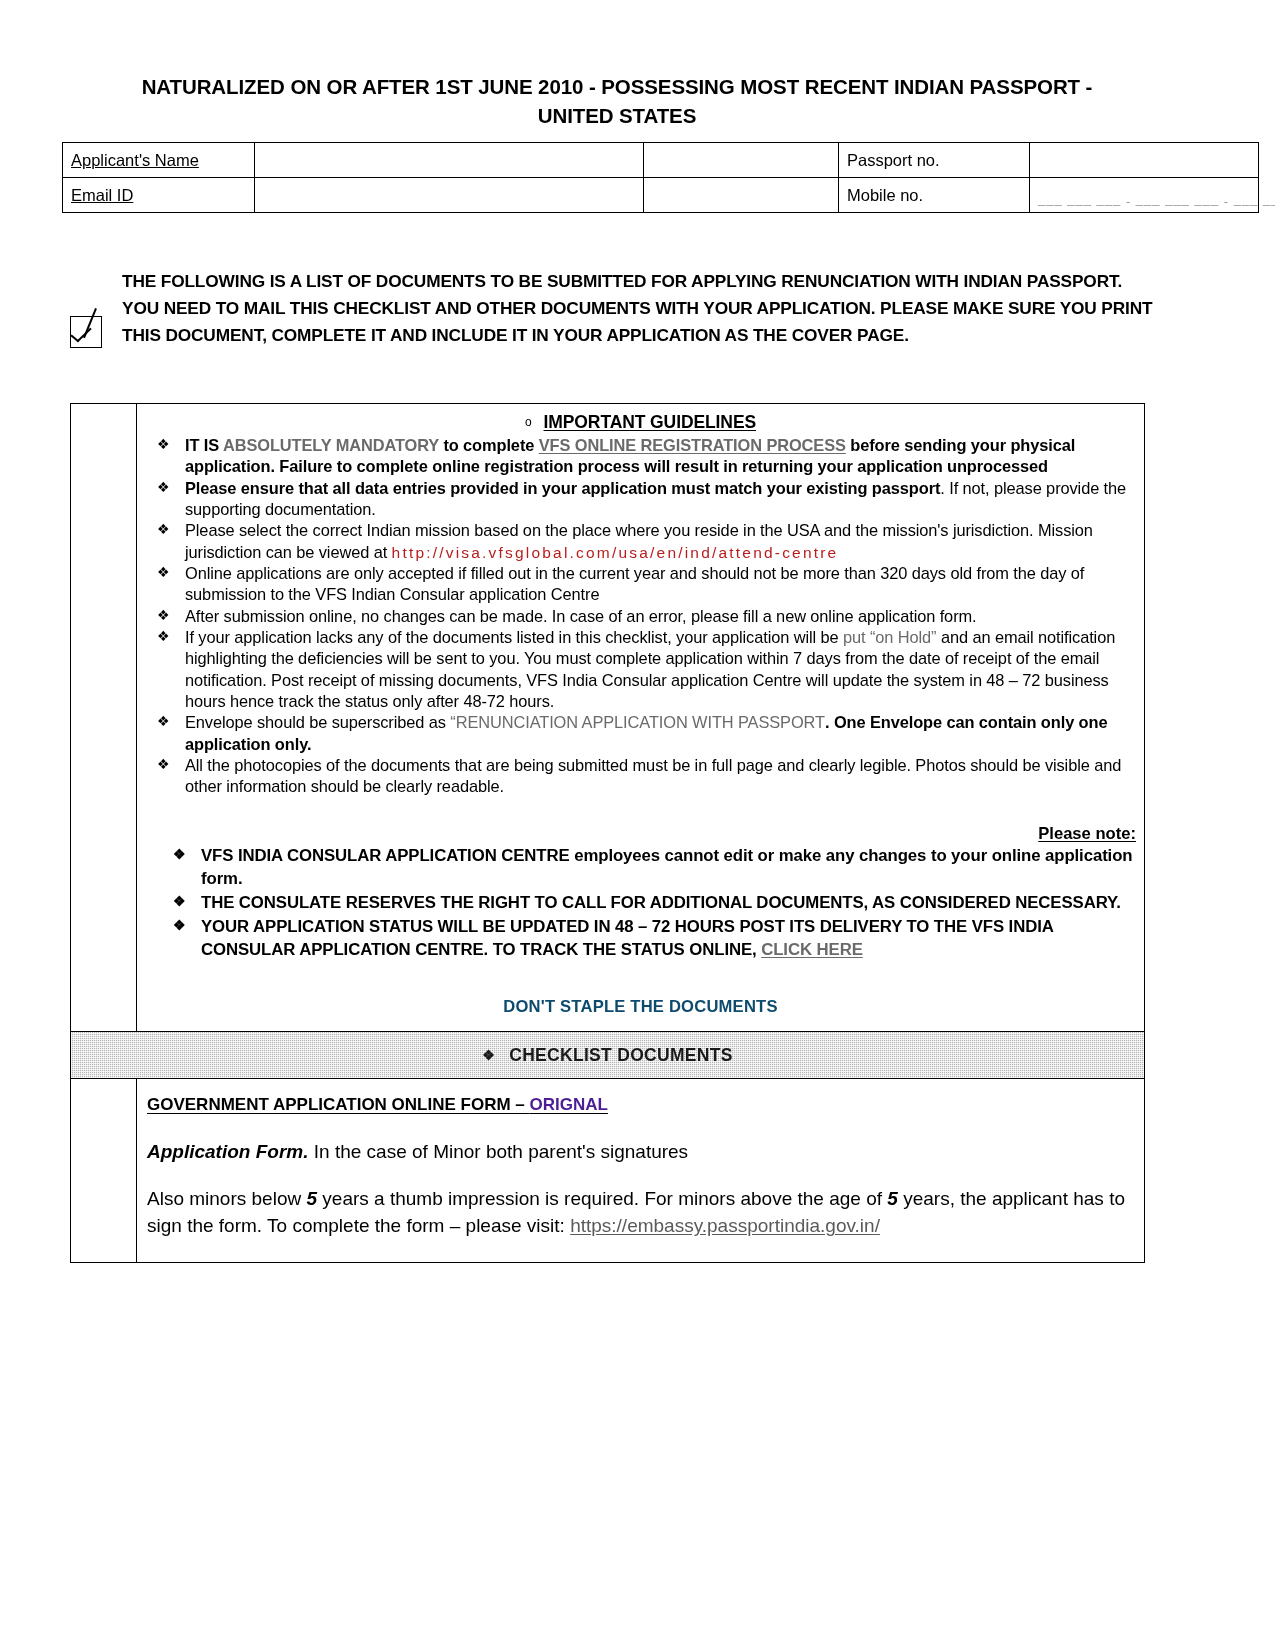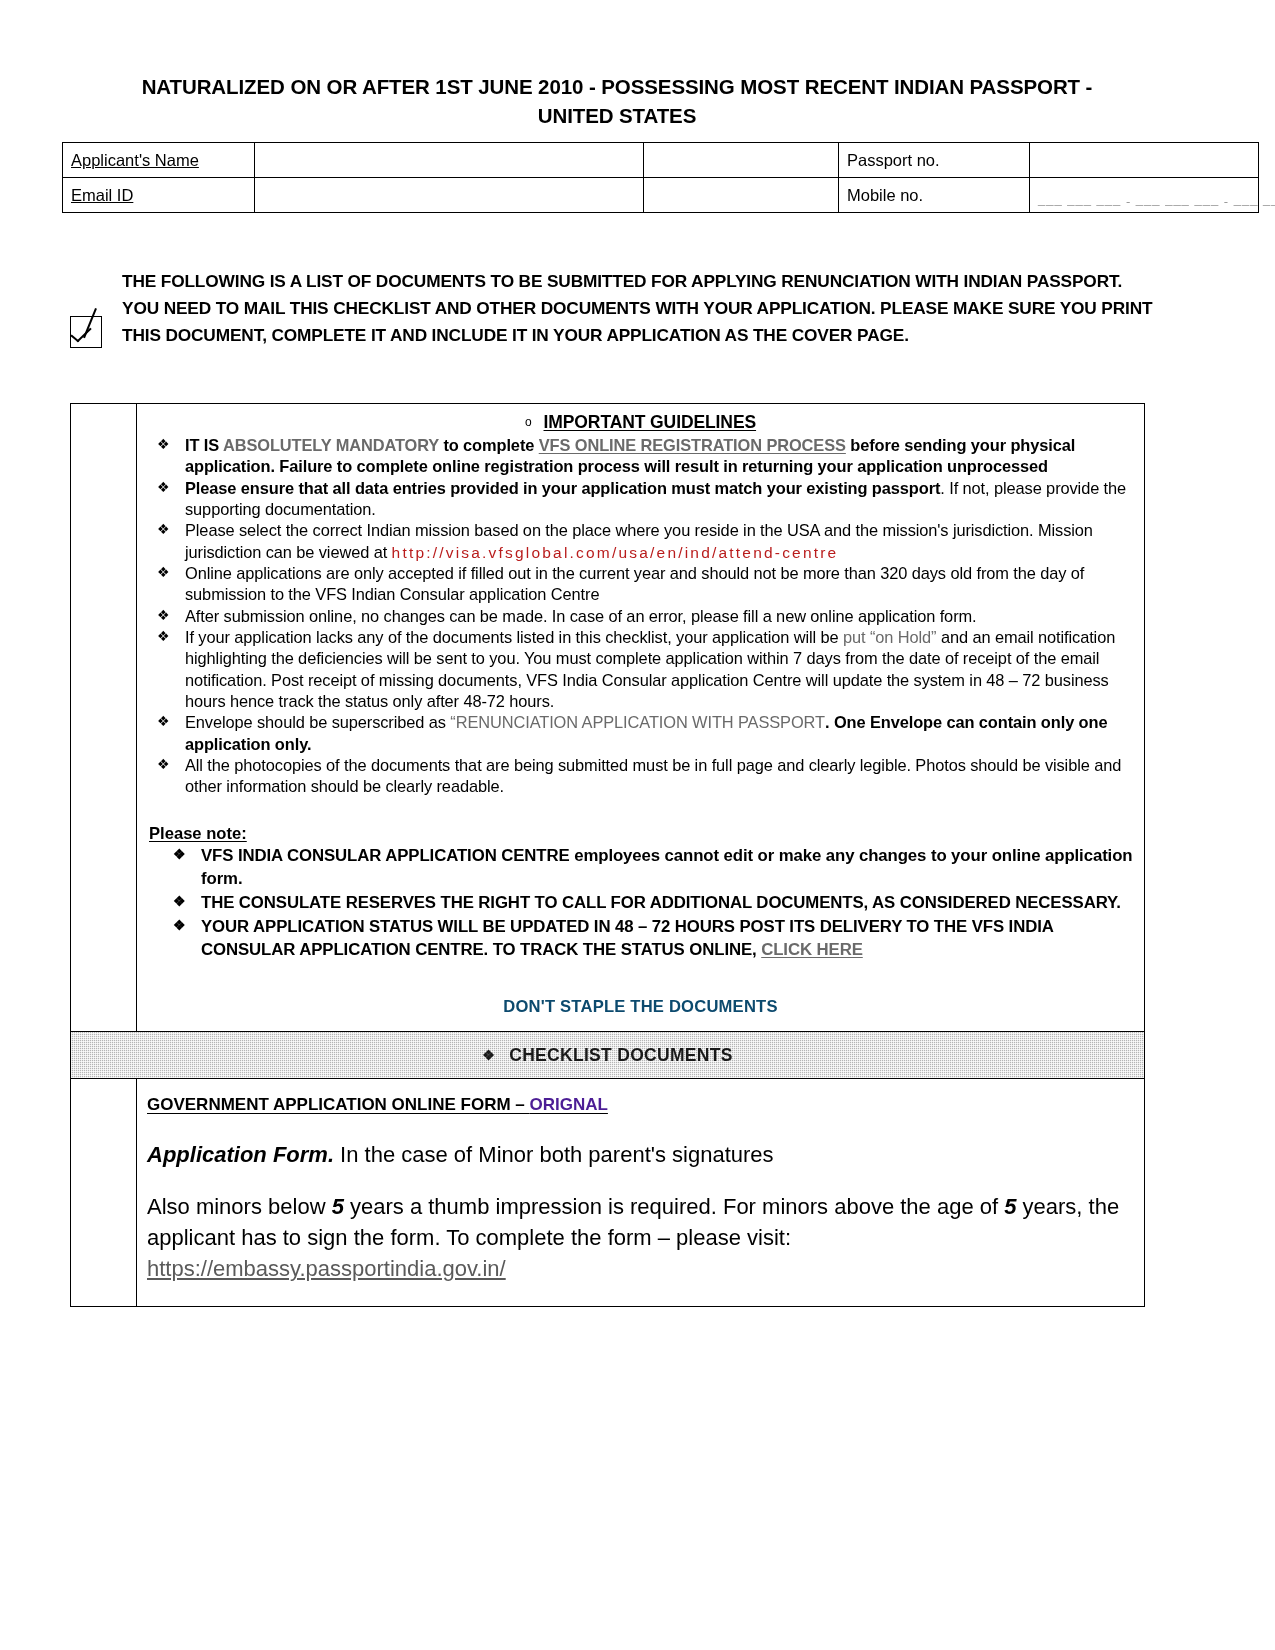--- a/index.html
+++ b/index.html
@@ -191,20 +191,21 @@
     color: #b91c1c;
     font-size: 15.5px;
   }
 
   .please-note {
     font-size: 16.6px;
     font-weight: bold;
     text-decoration: underline;
     text-underline-offset: 2px;
     margin: 26px 0 0 4px;
+    text-align: right;
   }
   ul.notebul > li {
     font-weight: bold;
     font-size: 16.8px;
     line-height: 1.38;
     padding-left: 56px;
     margin-bottom: 1px;
   }
   ul.notebul > li::before { left: 28px; top: 1px; }
 
@@ -242,21 +243,21 @@
   }
   .gov-form-title {
     font-size: 17px;
     font-weight: bold;
     text-decoration: underline;
     text-underline-offset: 3px;
     margin-bottom: 24px;
   }
   .gov-form-title .orignal { color: #4c1d95; }
   .para {
-    font-size: 22px;
+    font-size: 19px;
     line-height: 1.42;
     margin-bottom: 20px;
   }
   .para:last-child { margin-bottom: 0; }
   .link-gray {
     color: #5a5a5a;
     text-decoration: underline;
     text-underline-offset: 2px;
   }
 </style>

